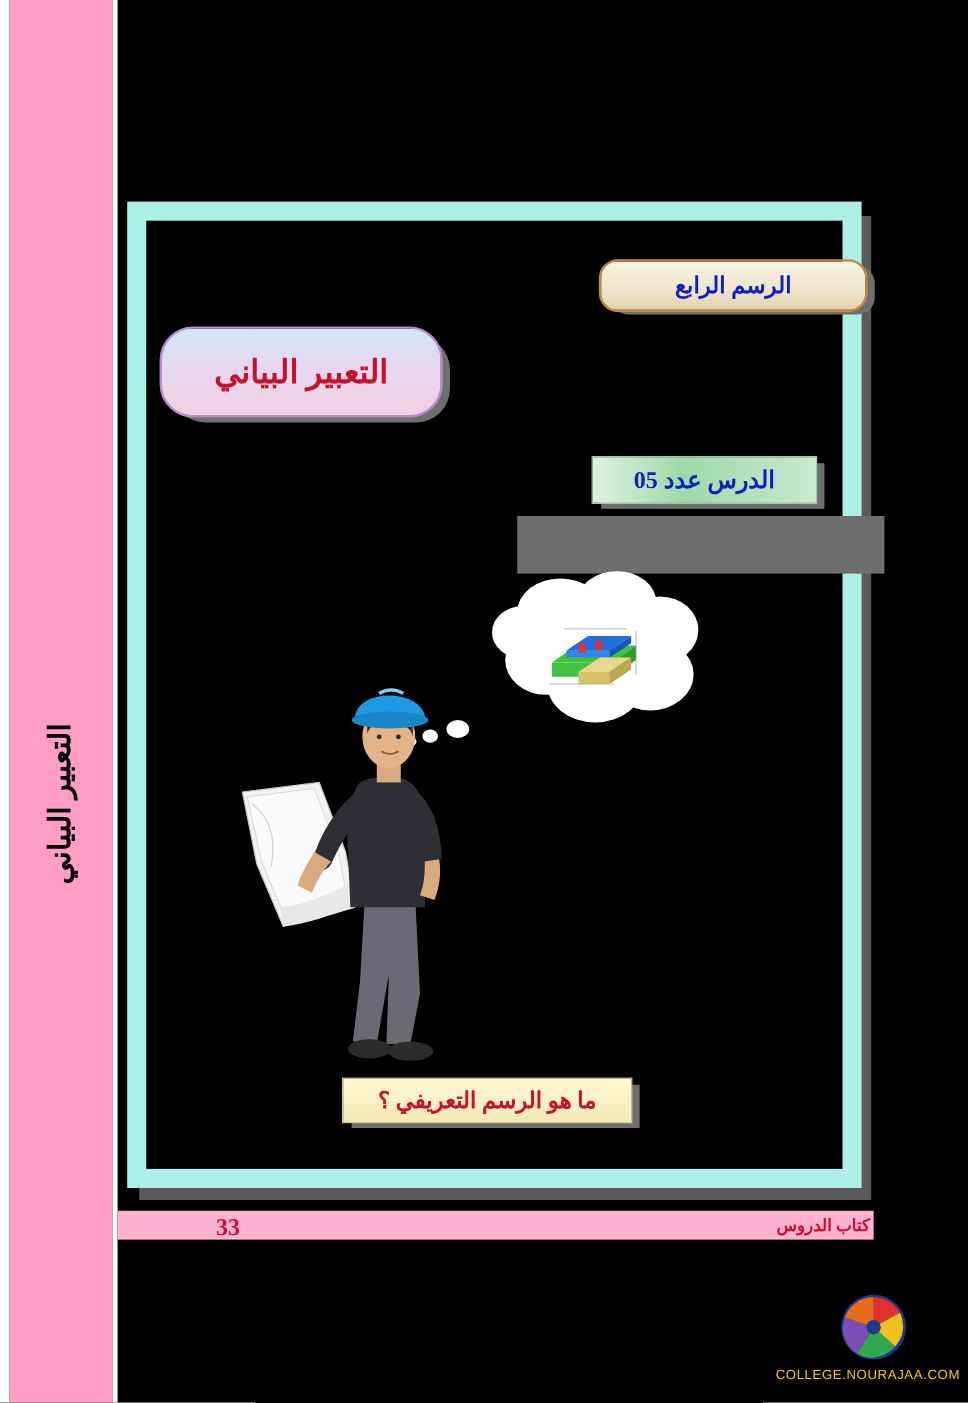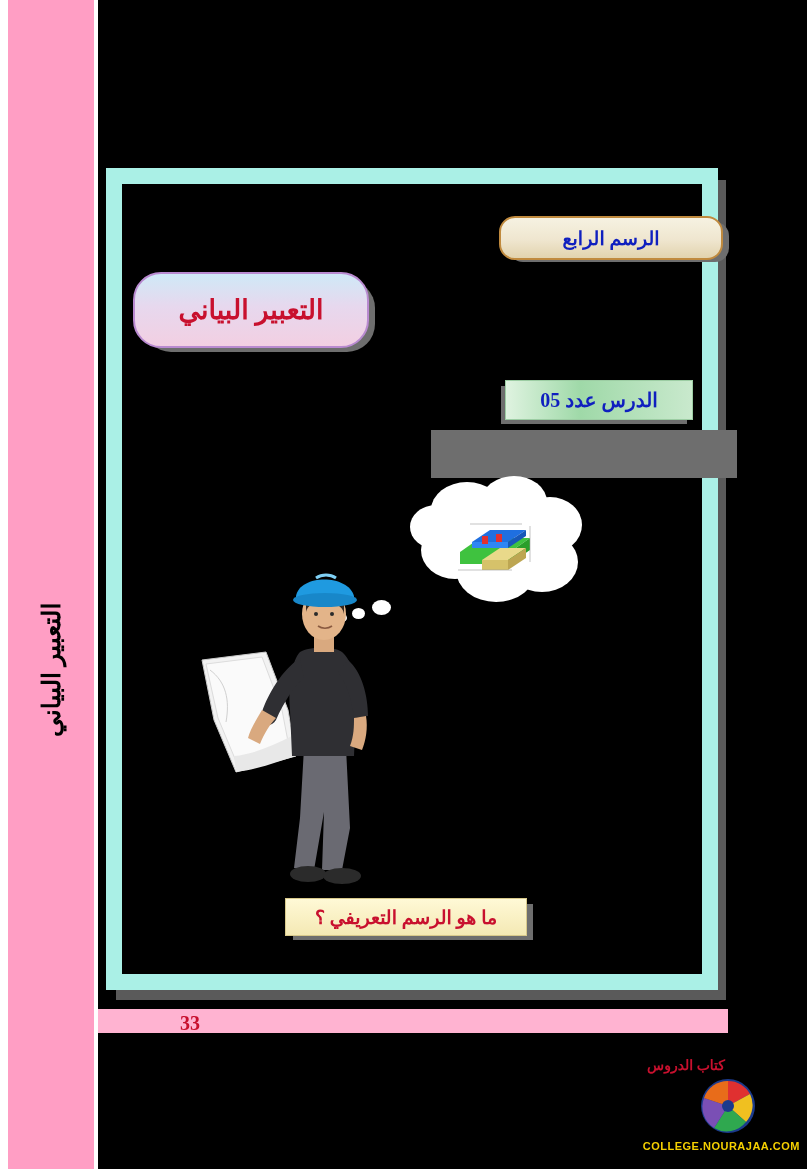--- a/index.html
+++ b/index.html
@@ -139,21 +139,21 @@
   .axis-chip-shadow {
     right: 432px;
     top: 280px;
     width: 232px;
     height: 72px;
     border-radius: 28px;
   }
   
   .lesson-num {
     position: absolute;
-    right: 114px;
+    right: 126px;
     top: 380px;
     width: 186px;
     height: 38px;
     background: linear-gradient(90deg, #dff3e0 0%, #9fd9a8 40%, #c9e9cd 100%);
     border: 1px solid #9ccda3;
     display: flex;
     align-items: center;
     justify-content: center;
     color: #0f1fbf;
     font-family: "Liberation Serif", serif;
@@ -265,39 +265,38 @@
     font-size: 20px;
   }
   .footer-label {
     position: absolute;
     right: 82px;
     top: 1013px;
     color: #c8102e;
     font-family: "Liberation Serif", serif;
     font-weight: bold;
     font-size: 14px;
-    margin-top: 44px;
   }
   
   .logo {
     position: absolute;
     left: 700px;
     top: 1078px;
     width: 56px;
     height: 56px;
   }
   .logo-text {
     position: absolute;
     left: 650px;
     top: 1140px;
     width: 150px;
     text-align: center;
     color: #f5d000;
     font-family: "Liberation Sans", sans-serif;
-    font-weight: bold;
+    font-weight: normal;
     font-size: 11px;
     letter-spacing: 0.5px;
   }
   .bubble-dot {
     position: absolute;
     border-radius: 50%;
     background: #ffffff;
   }
 </style>
 </head>

